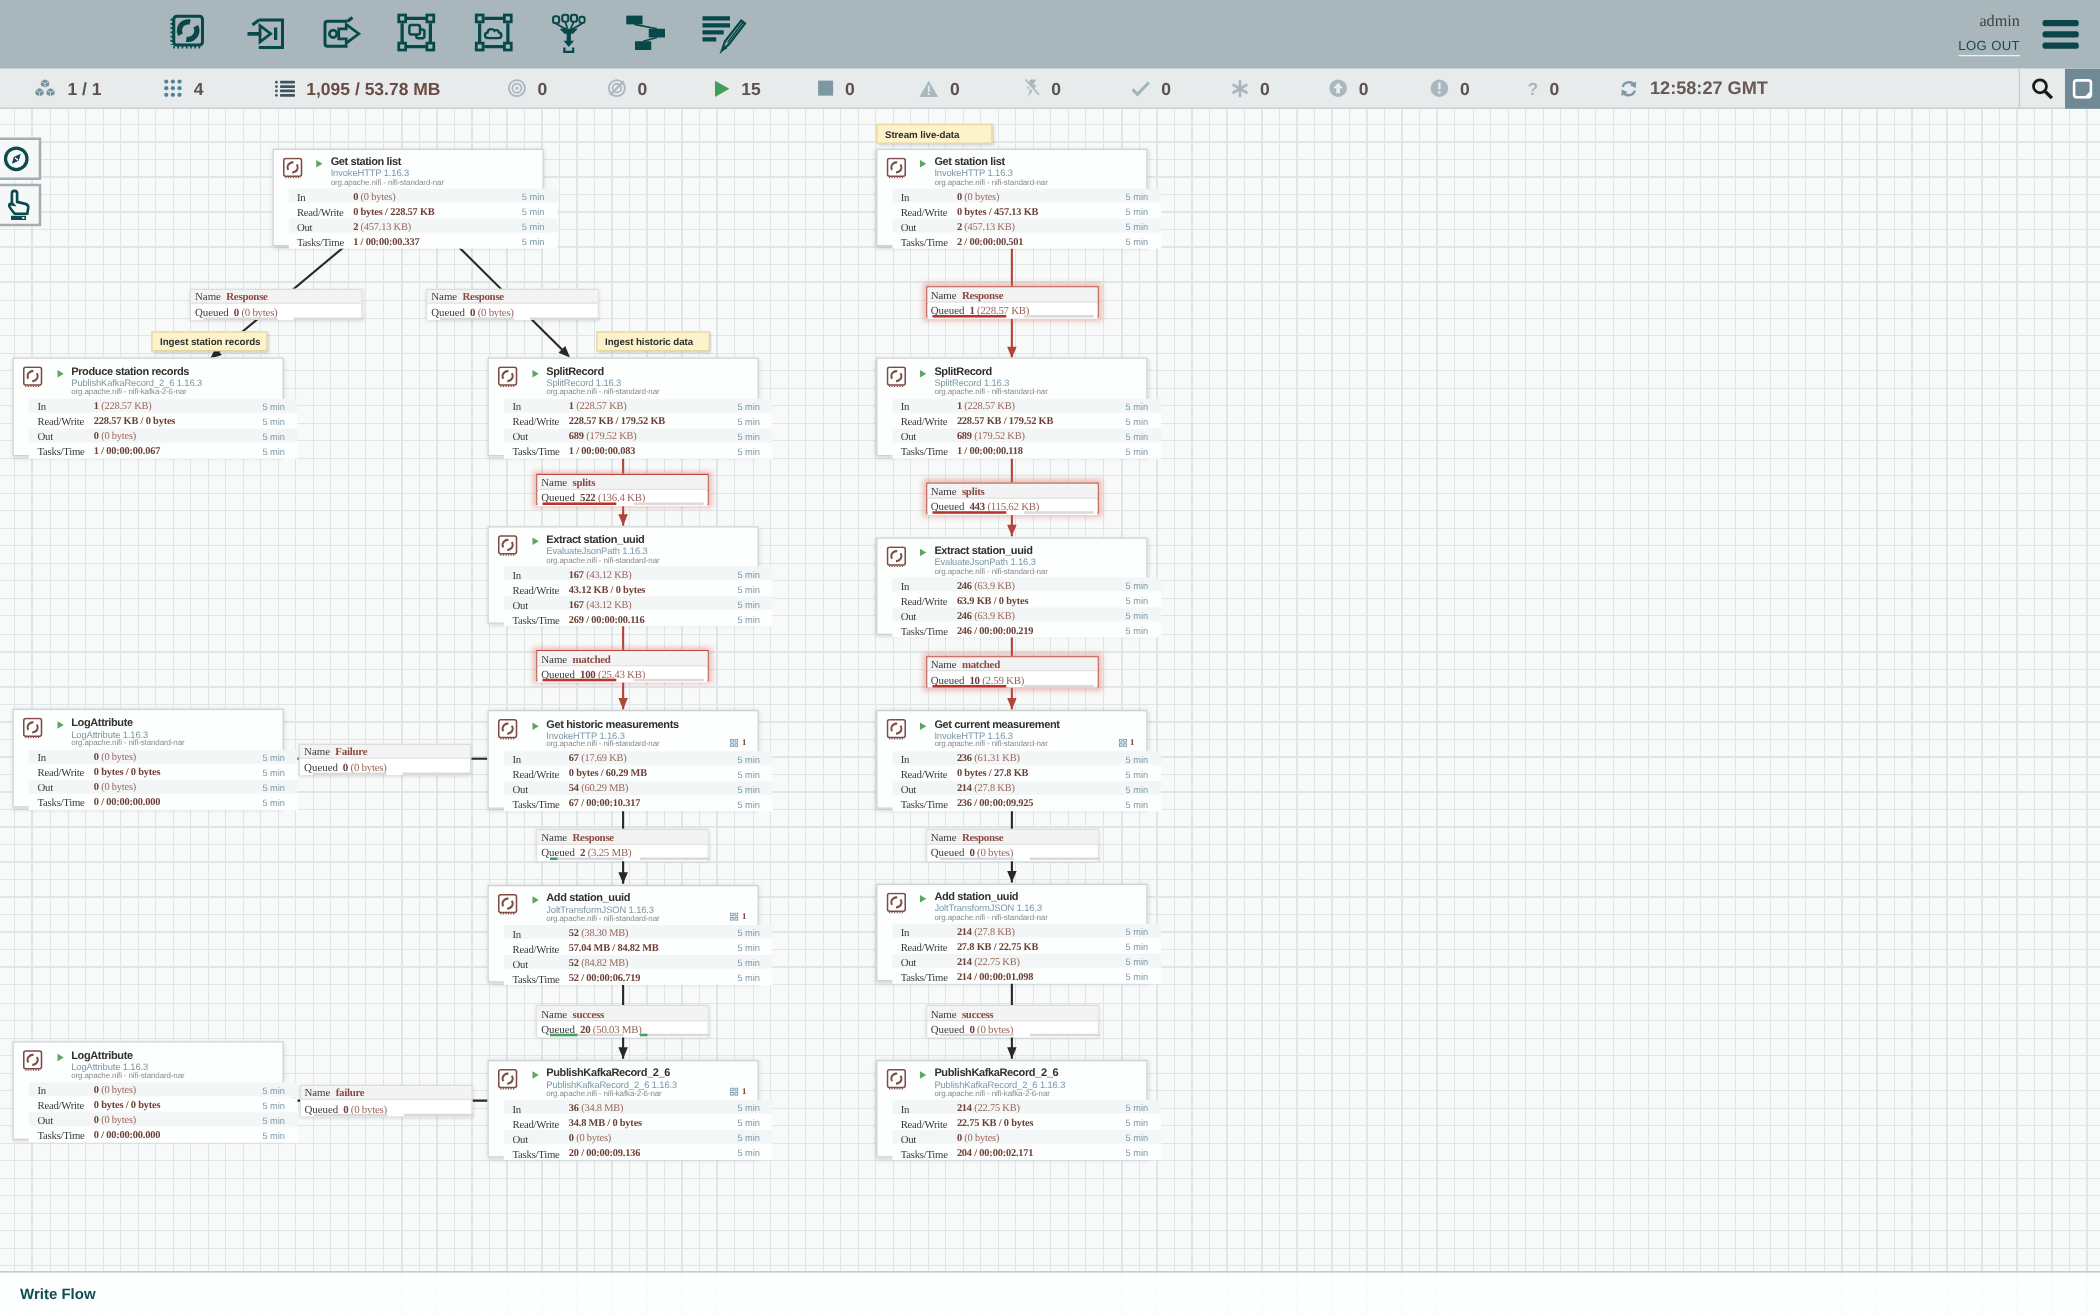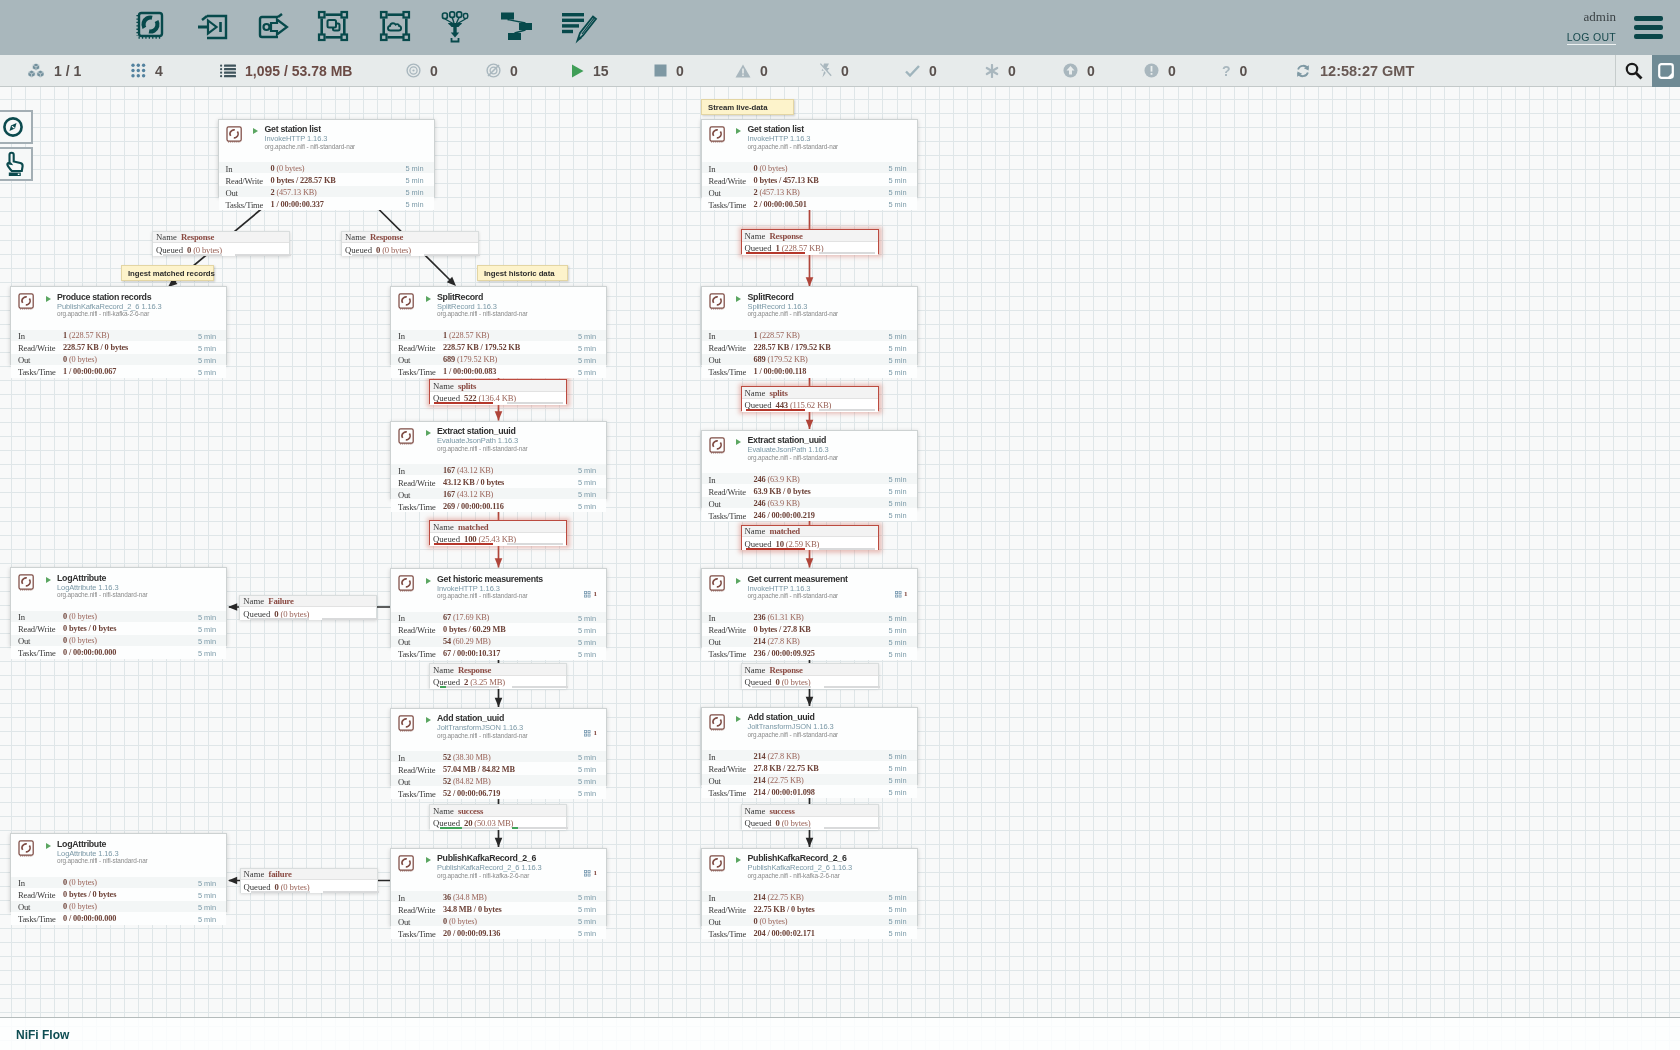--- a/index.html
+++ b/index.html
@@ -22,21 +22,21 @@
 .csvg { position:absolute; left:0; top:87px; }
 .lsvg { position:absolute; left:0; top:0; }
 .proc { position:absolute; width:217px; height:78.5px; background:#fdfefe; border:1px solid #cdd2d2; box-shadow:0 1px 4px rgba(0,0,0,0.18); }
 .picon { position:absolute; left:7px; top:6px; }
 .play { position:absolute; left:34.5px; top:8.5px; width:0; height:0; border-left:5.5px solid #5ba661; border-top:3.5px solid transparent; border-bottom:3.5px solid transparent; }
 .ptitle { position:absolute; left:46px; top:4.5px; font-size:8.8px; font-weight:bold; color:#303030; letter-spacing:-0.3px; white-space:nowrap; }
 .ptype { position:absolute; left:46px; top:14.5px; font-size:7.5px; color:#7a98a6; letter-spacing:-0.1px; white-space:nowrap; }
 .pbundle { position:absolute; left:46px; top:23px; font-size:6.4px; color:#8a8a8a; letter-spacing:-0.1px; white-space:nowrap; }
 .pthreads { position:absolute; left:193px; top:21.5px; white-space:nowrap; }
 .tnum { font-family:"Liberation Serif",serif; font-size:7px; font-weight:bold; color:#7c4036; margin-left:2.5px; vertical-align:top; position:relative; top:-1px; }
-.prow { position:absolute; left:0; width:215px; height:12px;margin-top:11px; }
+.prow { position:absolute; left:12px; width:215px; height:12px; }
 .rodd { background:#f3f6f6; border-bottom:1px solid #fdfefe; }
 .reven { background:#fdfefe; }
 .prow > span { position:absolute; top:1.5px; font-family:"Liberation Serif",serif; font-size:9px; white-space:nowrap; }
 .rl { left:7px; color:#3a3a3a; letter-spacing:-0.2px; font-size:8.6px !important; }
 .rv { left:52px; color:#9b655a; letter-spacing:-0.15px; font-size:8.3px !important; }
 .rv b { color:#6c4036; }
 .rv .lt { color:#9b655a; }
 .rm { right:10px; font-family:"Liberation Sans",sans-serif !important; font-size:7.4px !important; color:#7a99a7; top:2px !important; }
 .qlabel { position:absolute; width:138px; height:25px; background:#fff; border:1px solid #d9dddd; box-shadow:0 1px 3px rgba(0,0,0,0.14); }
 .qred { border:1px solid #bb4b40; box-shadow:0 0 4px 2.5px rgba(210,115,100,0.42); }
@@ -454,21 +454,21 @@
         <span class="ql">Name</span>
         <span class="qv">success</span>
       </div>
       <div class="qq">
         <span class="ql">Queued</span>
         <span class="qd"><b>0</b>&nbsp;<span class="lt">(0 bytes)</span></span>
       </div>
       <div class="bar" style="left:10px;width:59px"></div>
       <div class="bar" style="left:82px;width:56px"></div>
     </div>
-<div class="ylabel" style="left:121px;top:265px;width:93px">Ingest matched records</div>
+<div class="ylabel" style="left:121px;top:265px;width:93px">Ingest station records</div>
     <div class="ylabel" style="left:477px;top:265px;width:91px">Ingest historic data</div>
     <div class="ylabel" style="left:701px;top:99px;width:93px">Stream live-data</div>
 <div class="proc" style="left:217.5px;top:118.5px">
       <div class="picon"><svg width="18" height="18" viewBox="0 0 18 18">
           <rect x="1" y="0.8" width="14.2" height="14.2" rx="1.6" fill="none" stroke="#7e4c44" stroke-width="1.25"></rect>
           <line x1="2.2" y1="16" x2="14.6" y2="16" stroke="#7e4c44" stroke-width="1.1" stroke-dasharray="0.9 1.15"></line>
           <circle cx="8.1" cy="7.9" r="4" fill="none" stroke="#7e4c44" stroke-width="1.7" stroke-dasharray="8.8 3.8" transform="rotate(-35 8.1 7.9)"></circle>
         </svg></div>
       <div class="play"></div>
       <div class="ptitle">Get station list</div>
@@ -1249,13 +1249,13 @@
       <line x1="12" y1="12" x2="17.5" y2="17.5" stroke-width="2.8"></line>
     </svg>
   </div>
 <div class="docbtn">
     <svg width="16" height="16" viewBox="0 0 16 16" fill="none" stroke="#fdfdfd">
       <rect x="1.2" y="1.2" width="13.6" height="13.6" rx="2.2" stroke-width="2.2"></rect>
       <path d="M9.5 14.5 L14.5 9.5 L14.5 14.5 Z" fill="#fdfdfd" stroke="none"></path>
     </svg>
   </div>
 <div class="footer">
-    <span>NiFi Flow</span>
+    <span>Write Flow</span>
   </div>
 </body></html>

